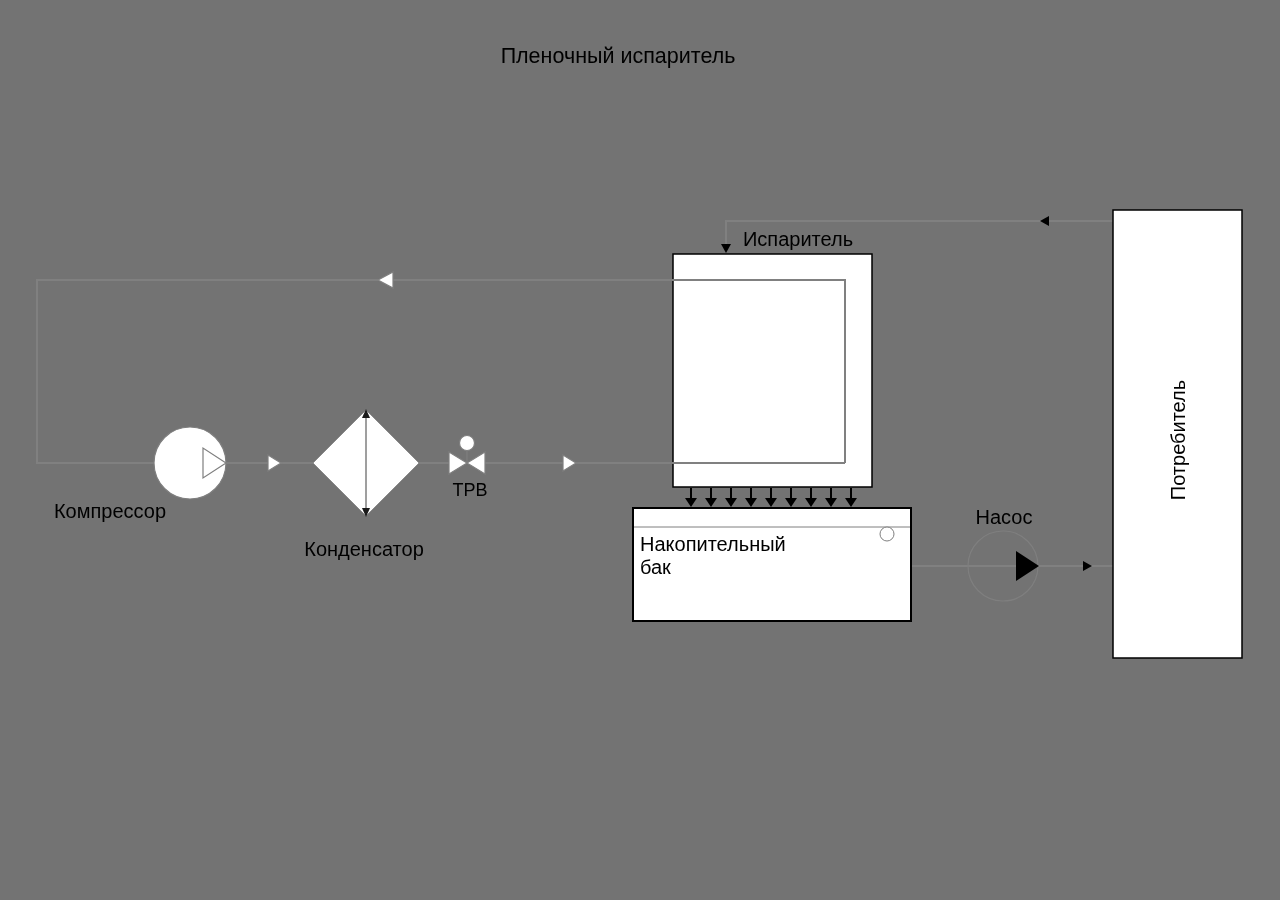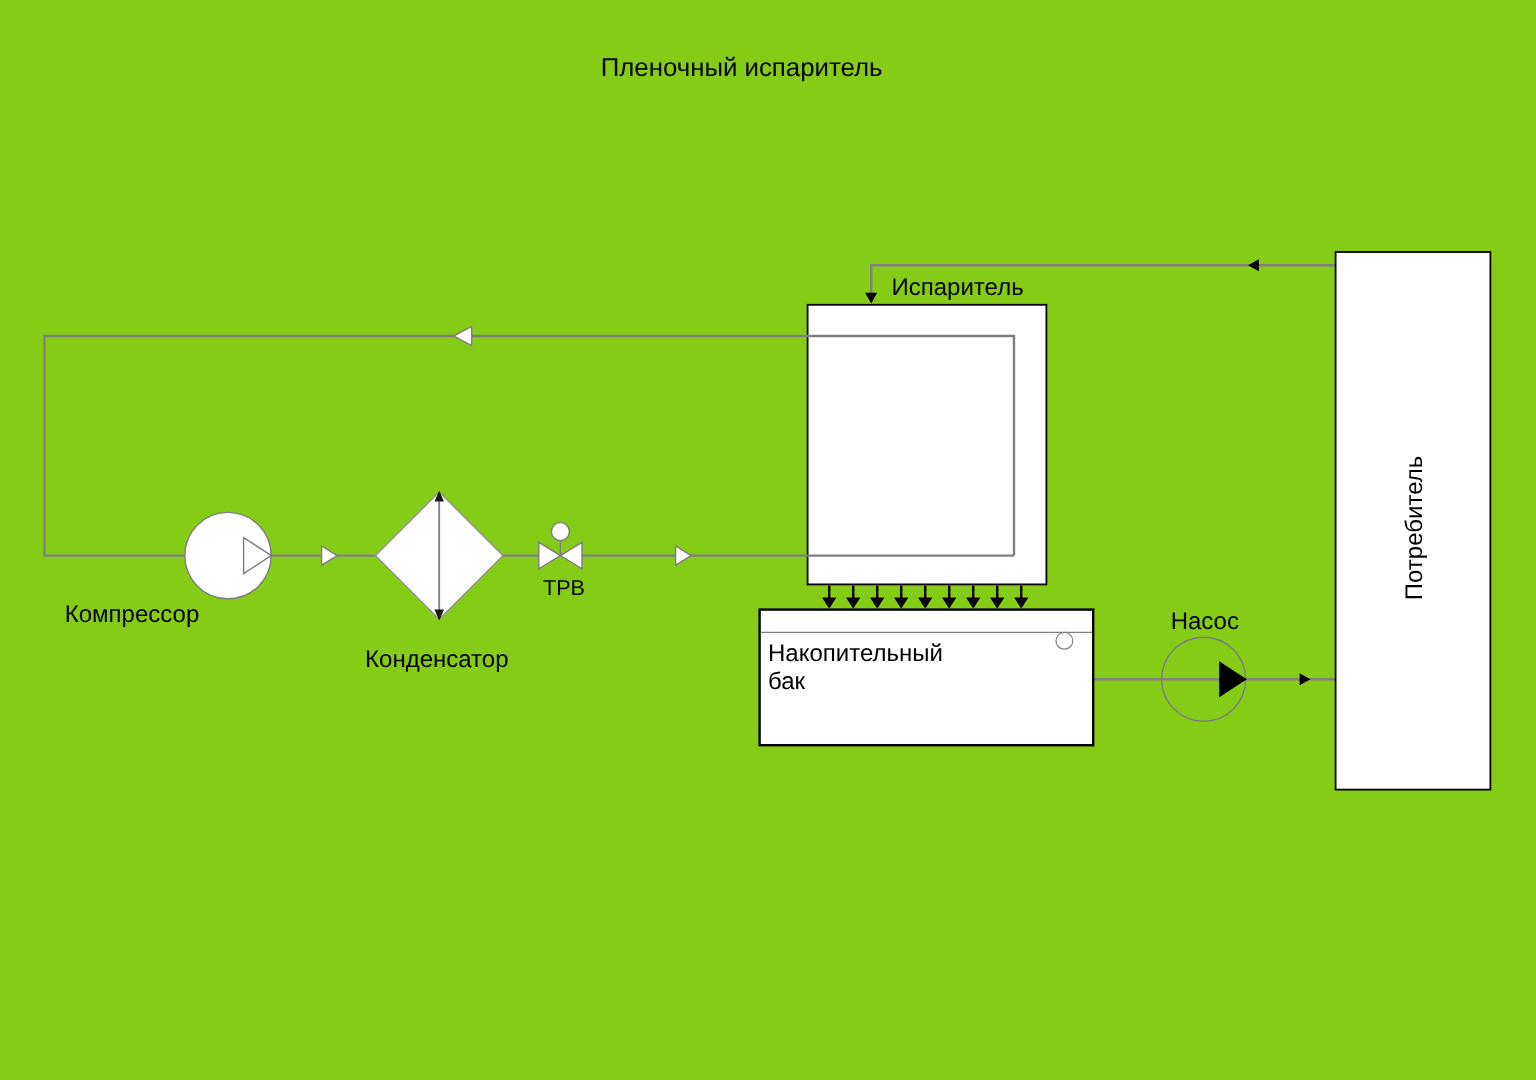--- a/index.html
+++ b/index.html
@@ -4,21 +4,21 @@
 <style>
   html, body {
     margin: 0;
     padding: 0;
     background: #ffffff;
   }
   .canvas {
     position: relative;
     width: 1280px;
     height: 900px;
-    background: #84cc16;
+    background: #737373;
     font-family: "Liberation Sans", sans-serif;
   }
   svg text {
     font-family: "Liberation Sans", sans-serif;
     fill: #000000;
   }
   .lbl      { font-size: 20px; }
   .lbl-sm   { font-size: 18px; }
   .title-t  { font-size: 21.5px; }
   .pipe     { stroke: #808080; stroke-width: 2; fill: none; }

